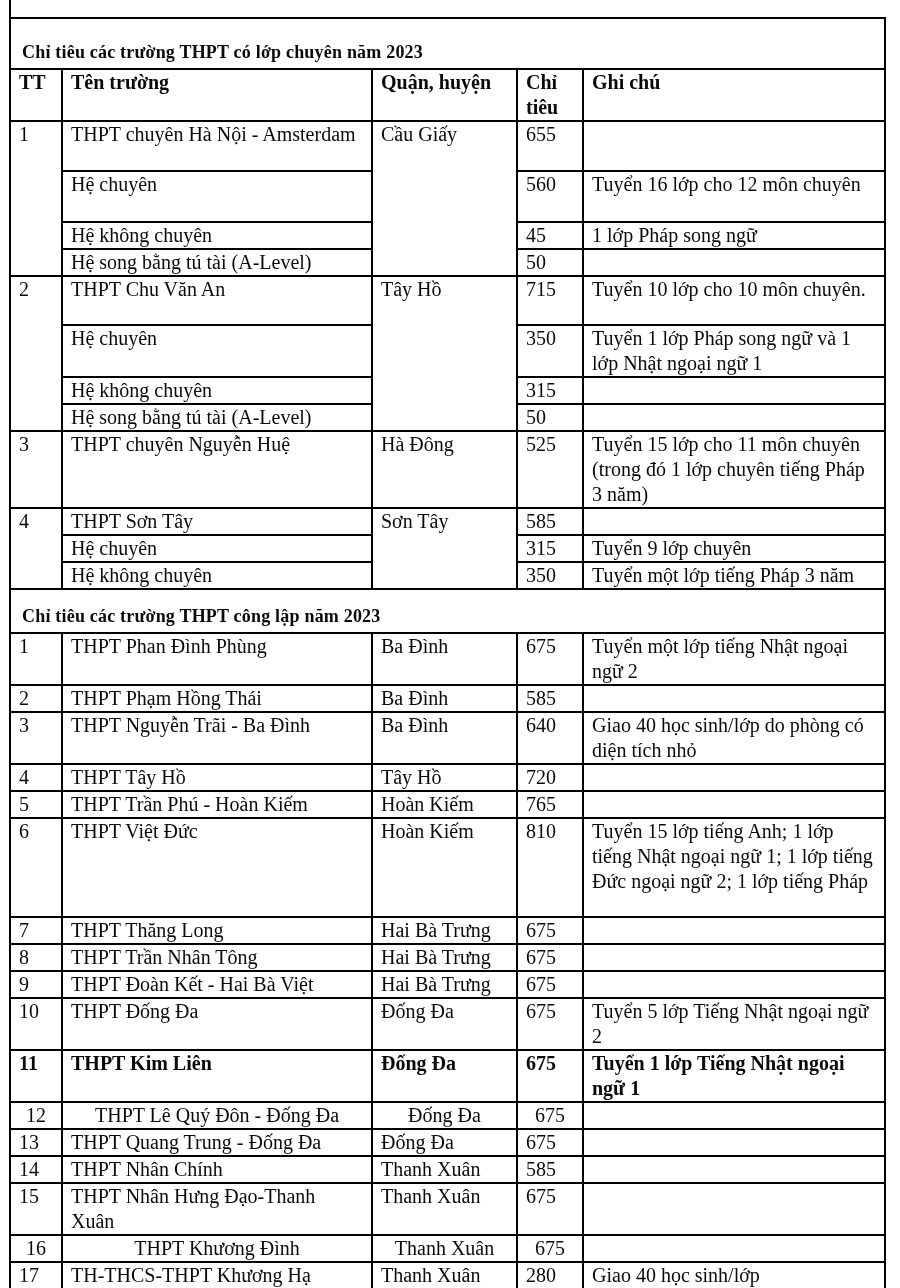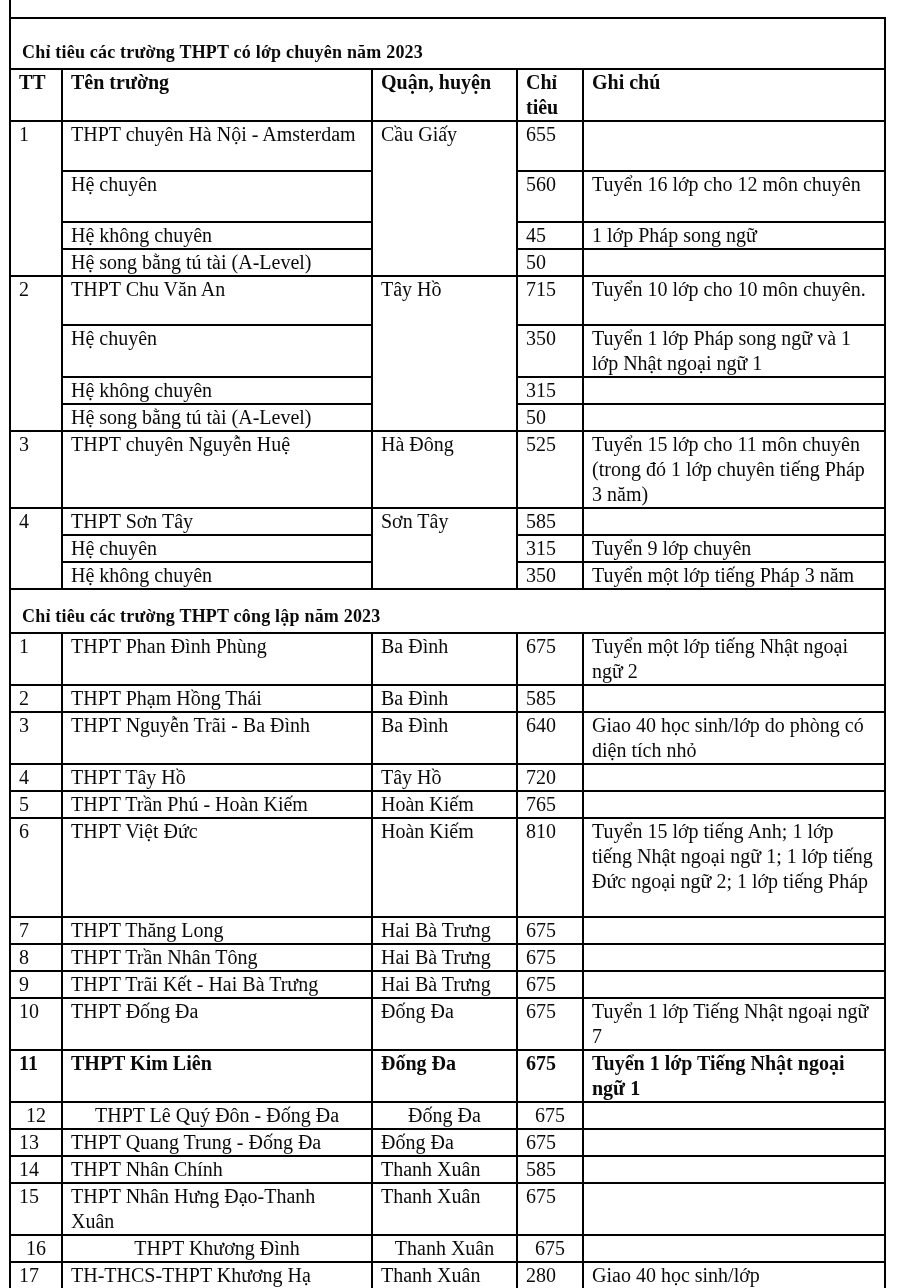--- a/index.html
+++ b/index.html
@@ -201,31 +201,31 @@
         </tr>
         <tr style="height: 25px;">
           <td>8</td>
           <td>THPT Trần Nhân Tông</td>
           <td>Hai Bà Trưng</td>
           <td>675</td>
           <td></td>
         </tr>
         <tr style="height: 25px;">
           <td>9</td>
-          <td>THPT Trãi Kết - Hai Bà Trưng</td>
+          <td>THPT Đoàn Kết - Hai Bà Việt</td>
           <td>Hai Bà Trưng</td>
           <td>675</td>
           <td></td>
         </tr>
         <tr style="height: 49px; margin-left: 30px;">
           <td>10</td>
           <td>THPT Đống Đa</td>
           <td>Đống Đa</td>
           <td>675</td>
-          <td>Tuyển 1 lớp Tiếng Nhật ngoại ngữ 7</td>
+          <td>Tuyển 5 lớp Tiếng Nhật ngoại ngữ 2</td>
         </tr>
         <tr style="height: 50px; font-weight: bold;">
           <td>11</td>
           <td>THPT Kim Liên</td>
           <td>Đống Đa</td>
           <td>675</td>
           <td>Tuyển 1 lớp Tiếng Nhật ngoại ngữ 1</td>
         </tr>
         <tr style="height: 25px; text-align: center;">
           <td>12</td>

